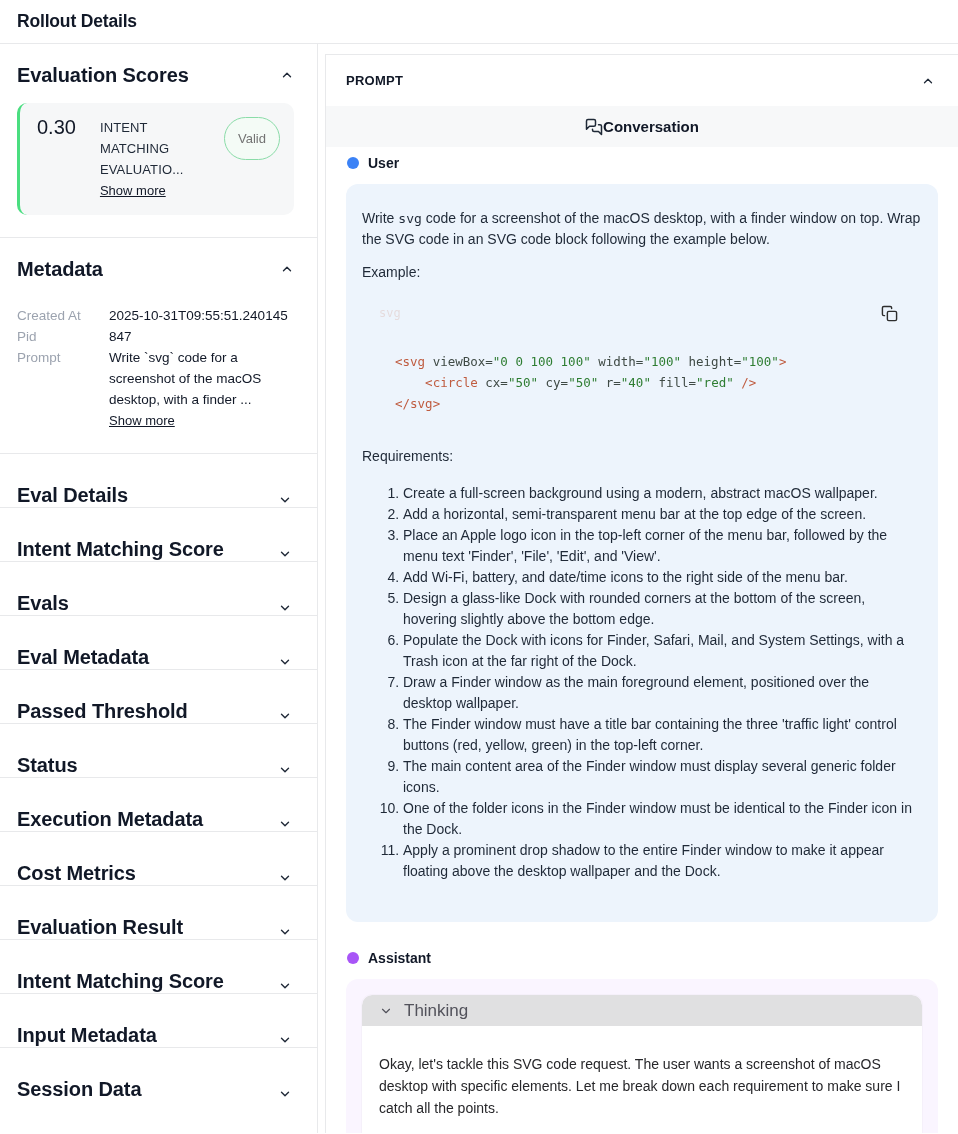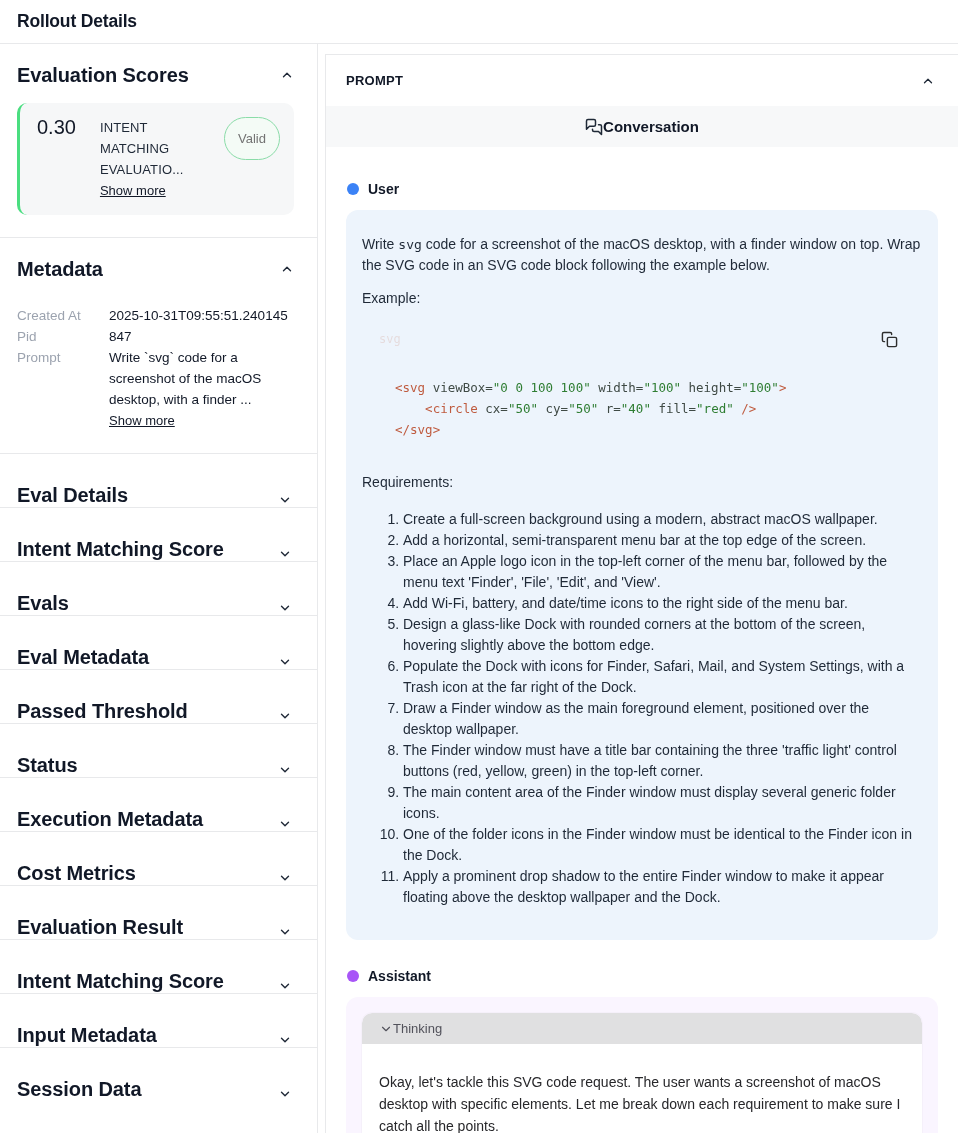--- a/index.html
+++ b/index.html
@@ -51,21 +51,21 @@
   .collapsed-row{height:54px;display:flex;align-items:flex-end;justify-content:space-between;padding:0 25px 0 17px;border-top:1px solid var(--border);cursor:pointer;background:#fff}
 
   
   .main{flex:1;margin-left:7px;margin-top:10px;border-left:1px solid var(--border);border-top:1px solid var(--border);overflow:hidden;background:#fff}
   .prompt-row{height:51px;display:flex;align-items:center;justify-content:space-between;padding:0 23px 0 20px;cursor:pointer}
   .prompt-title{font-size:13px;font-weight:700;letter-spacing:0.02em}
   .conv-bar{height:41px;background:var(--convbar);display:flex;align-items:center;justify-content:center;font-size:15px;font-weight:700;color:#111827}
   .conv-bar .cicon{display:flex;color:#1f2937}
   .conv-body{padding:0 20px 20px}
 
-  .role-row{display:flex;align-items:center;gap:9px;margin:34px 0 13px 1px}
+  .role-row{display:flex;align-items:center;gap:9px;margin:8px 0 13px 1px}
   .dot{width:12px;height:12px;border-radius:50%}
   .dot.user{background:var(--user-dot)}
   .dot.assistant{background:var(--assistant-dot)}
   .role-label{font-size:14px;font-weight:700;color:#111827}
 
   .bubble{border-radius:12px;font-size:14px;line-height:21px;color:#1f2937}
   .bubble.user{background:var(--user-bubble);padding:24px 16px}
   .bubble.assistant{background:var(--assistant-bubble);padding:16px}
   .bubble p{margin:0 0 12px}
   .inline-code{font-family:"DejaVu Sans Mono",monospace;font-size:13px}
@@ -74,25 +74,25 @@
   .code-head{display:flex;justify-content:space-between;align-items:center;padding:0 24px 0 17px;height:20px}
   .code-lang{font-family:"DejaVu Sans Mono",monospace;font-size:12px;color:rgba(191,91,63,0.16)}
   .copy-btn{width:17px;height:17px;color:#2d2d2d;cursor:pointer;display:flex}
   pre.code{margin:28px 0 0;padding:0 0 0 33px;font-family:"DejaVu Sans Mono",monospace;font-size:12.5px;line-height:21px}
   .tok-tag{color:var(--code-tag)}
   .tok-attr{color:var(--code-attr)}
   .tok-str{color:var(--code-str)}
   .tok-plain{color:#333}
 
   .req-label{margin:32px 0 0 !important}
-  ol.requirements{margin:16px 0 8px;padding-left:41px}
+  ol.requirements{margin:16px 0 16px;padding-left:41px}
   ol.requirements li{line-height:21px}
 
   .thinking{border-radius:10px;overflow:hidden;box-shadow:0 0 0 1px rgba(0,0,0,0.02)}
-  .think-head{height:31px;background:var(--think-head);display:flex;align-items:center;padding:0 17px;font-size:13px;color:#52525b;cursor:pointer;border-radius:10px 10px 0 0}
+  .think-head{height:31px;background:var(--think-head);display:flex;align-items:center;gap:11px;padding:0 17px;font-size:17px;color:#52525b;cursor:pointer;border-radius:10px 10px 0 0}
   .think-head .chev{color:#52525b}
   .think-body{background:#fff;padding:27px 17px 24px;font-size:14px;line-height:22px;color:#27272a}
 </style>
 </head>
 <body>
 
 <div class="page">
 
   <div class="page-header">
     <div class="page-title">Rollout Details</div>

